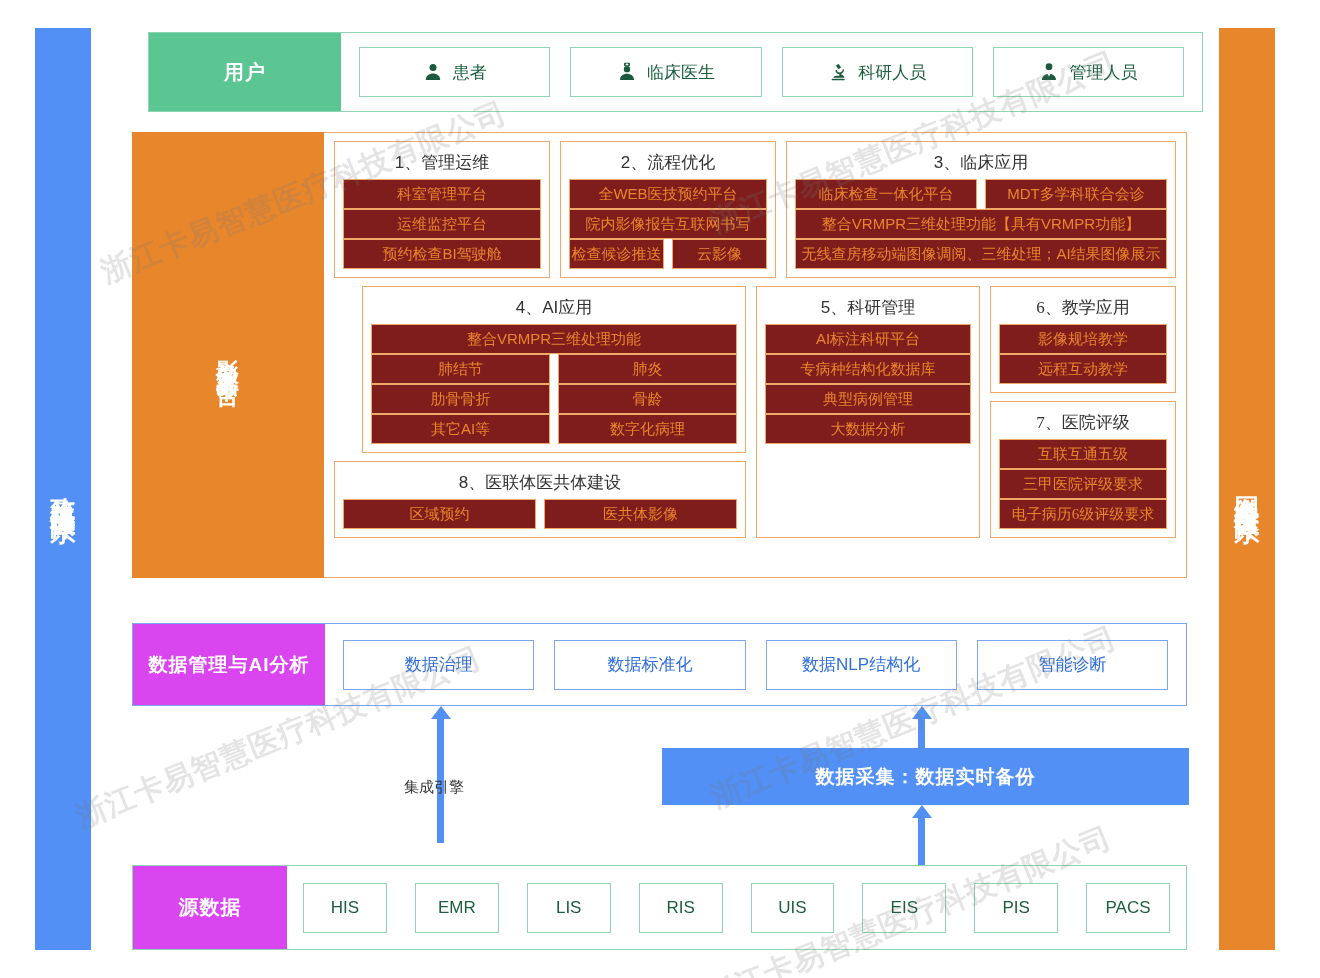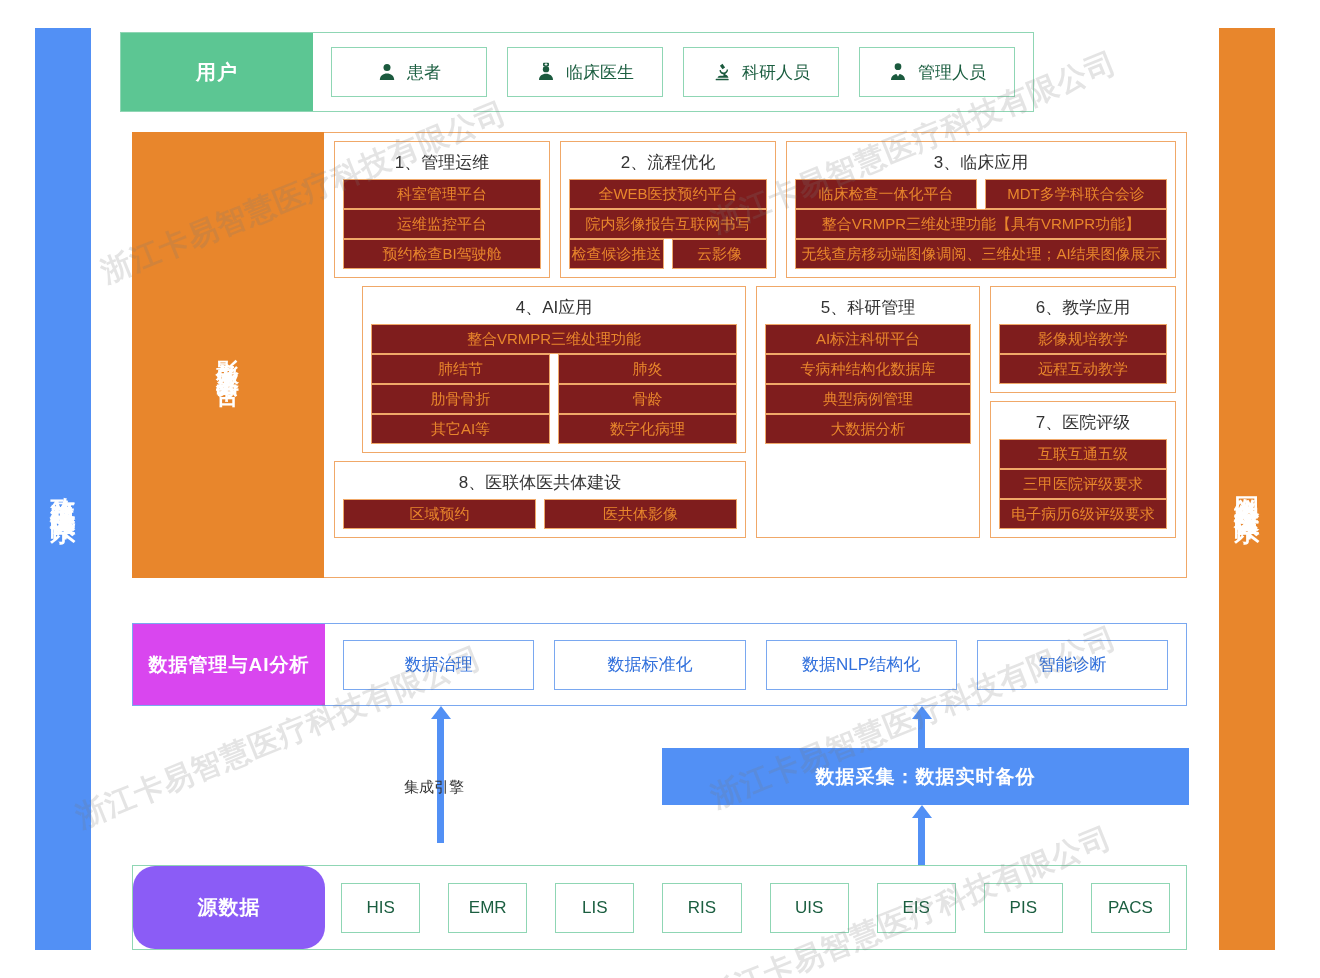--- a/index.html
+++ b/index.html
@@ -41,21 +41,21 @@
   
   .band { position: absolute; display: flex; }
   .band-label {
     display: flex; align-items: center; justify-content: center;
     color: #fff; font-weight: 700; font-size: 19px; letter-spacing: 1px;
     flex: 0 0 auto;
   }
   .band-body { flex: 1 1 auto; background: #fff; display: flex; align-items: center; }
 
   
-  #row-users { left: 120px; top: 32px; width: 914px; height: 80px; border: 1px solid #8fd6b4; }
+  #row-users { left: 148px; top: 32px; width: 1055px; height: 80px; border: 1px solid #8fd6b4; }
   #row-users .band-label { width: 192px; background: #5cc693; height: 100%; font-size: 20px; }
   #users-body { gap: 20px; padding: 0 18px; }
   .user-chip {
     flex: 1 1 0; height: 50px;
     border: 1px solid #8fd6b4; background: #fff;
     display: flex; align-items: center; justify-content: center; gap: 10px;
     color: #1b5e40; font-size: 17px;
   }
   .ic { width: 20px; height: 20px; display: inline-block; flex: 0 0 auto; }
   .ic svg { display: block; width: 20px; height: 20px; fill: #1b5a3e; }
@@ -114,21 +114,21 @@
     position: absolute; color: #333; font-size: 15px; white-space: nowrap;
   }
   #box-collect {
     position: absolute; background: #5290f5; color: #fff;
     font-size: 19px; font-weight: 700; letter-spacing: 1px;
     display: flex; align-items: center; justify-content: center;
   }
 
   
   #row-src { left: 132px; top: 865px; width: 1055px; height: 85px; border: 1px solid #8fd6b4; }
-  #row-src .band-label { width: 192px; background: #8b5cf6; height: 100%; font-size: 20px; border-radius: 22px; }
+  #row-src .band-label { width: 154px; background: #d946ef; height: 100%; font-size: 20px; }
   #src-body { gap: 28px; padding: 0 16px; }
   .src-chip {
     flex: 1 1 0; height: 50px;
     border: 1px solid #8fd6b4; background: #fff;
     display: flex; align-items: center; justify-content: center;
     color: #1b5e40; font-size: 17px;
   }
 </style>
 </head>
 <body>
@@ -268,21 +268,21 @@
             <div class="cell-row">
               <div class="cell">专病种结构化数据库</div>
             </div>
             <div class="cell-row">
               <div class="cell">典型病例管理</div>
             </div>
             <div class="cell-row">
               <div class="cell">大数据分析</div>
             </div>
           </div>
-          <div style="display:flex;flex-direction:column;gap:8px;flex:1 1 0;">
+          <div style="display:flex;flex-direction:column;gap:8px;flex:1 1 0;font-family:Liberation Serif, serif;">
             <div class="grp">
               <div class="grp-title">6、教学应用</div>
               <div class="cell-row">
                 <div class="cell">影像规培教学</div>
               </div>
               <div class="cell-row">
                 <div class="cell">远程互动教学</div>
               </div>
             </div>
             <div class="grp">

